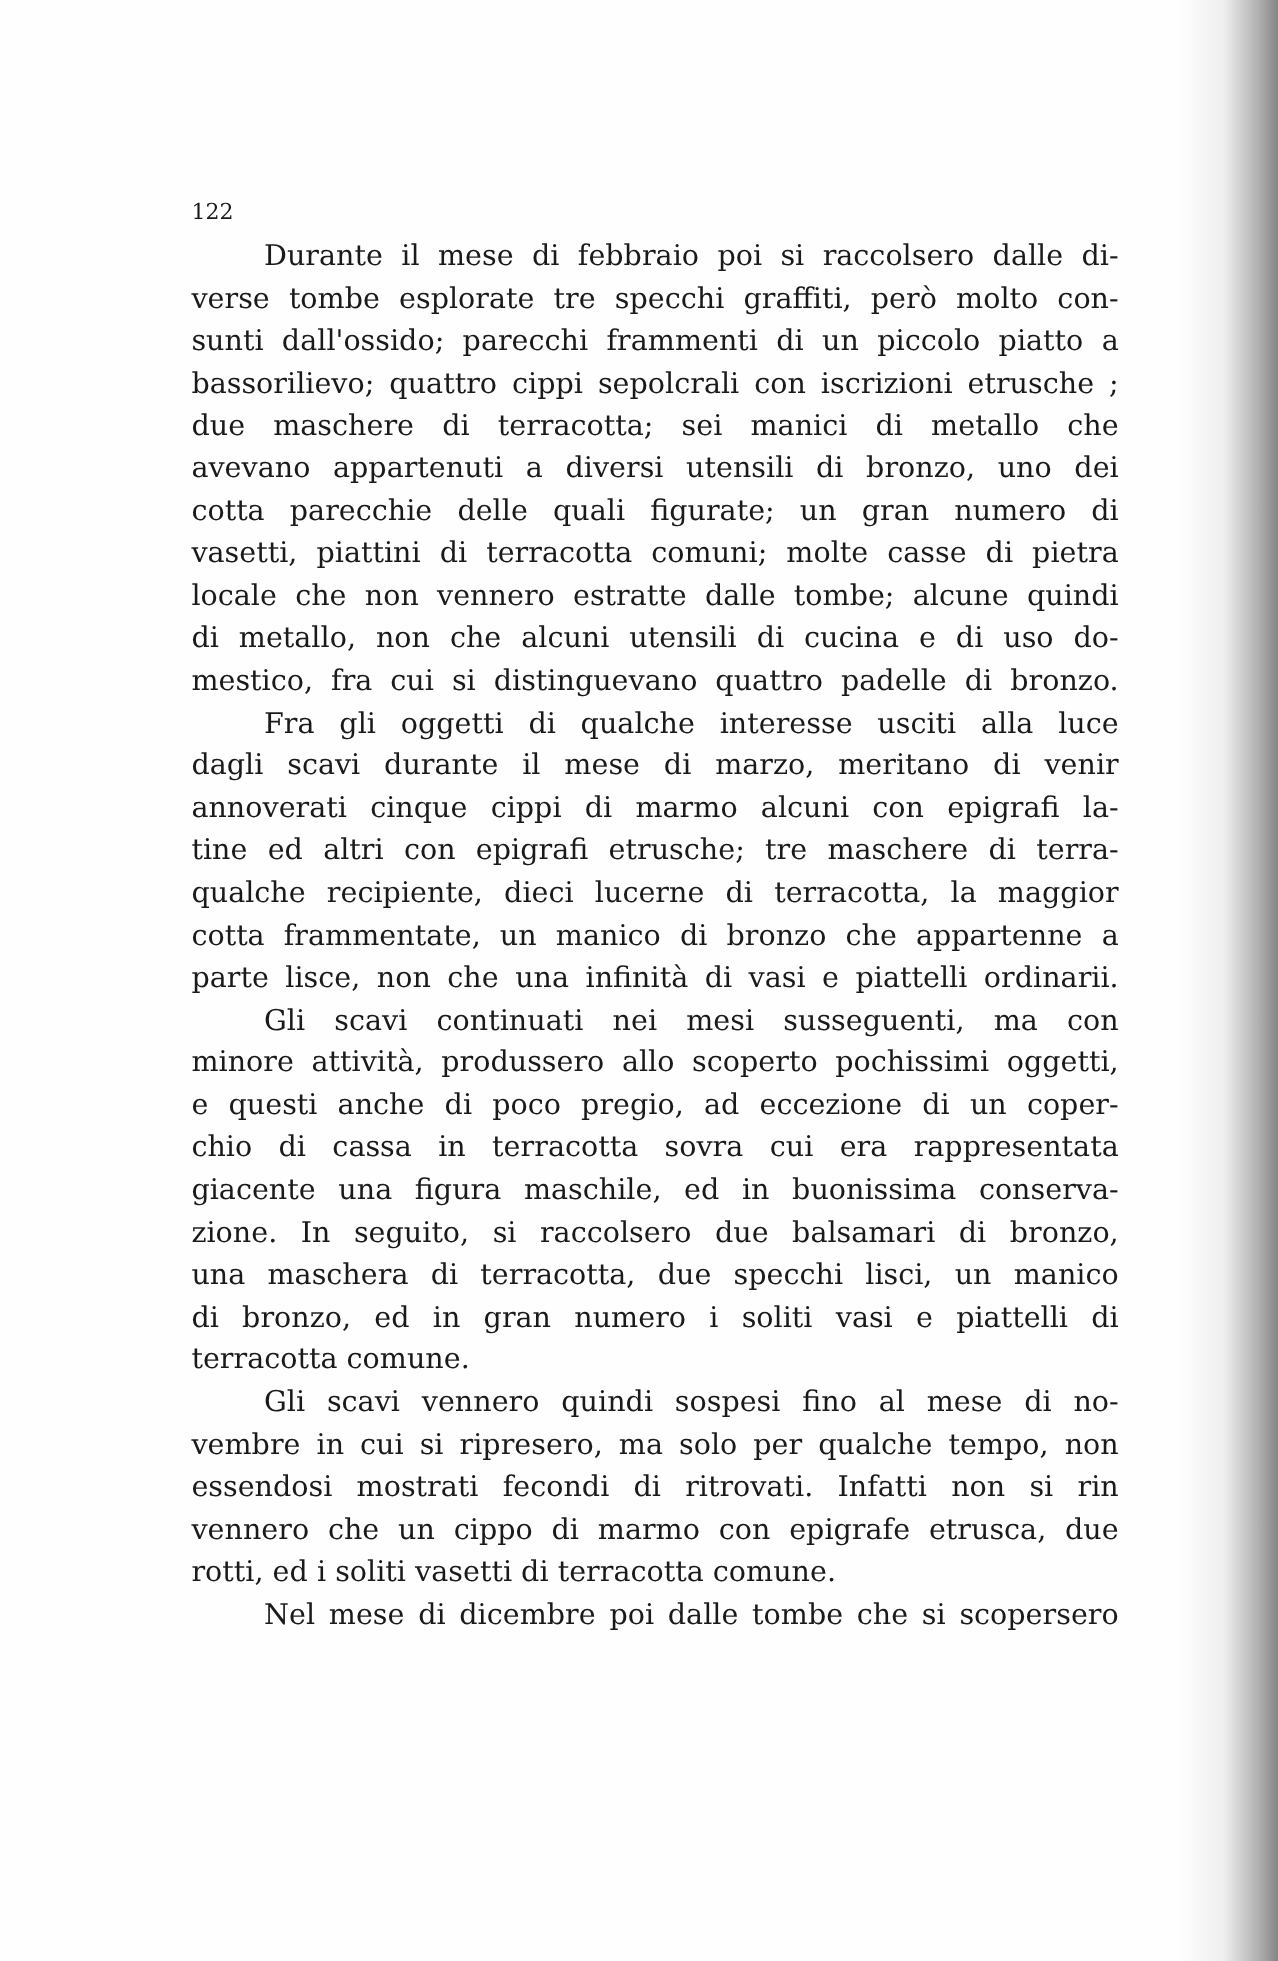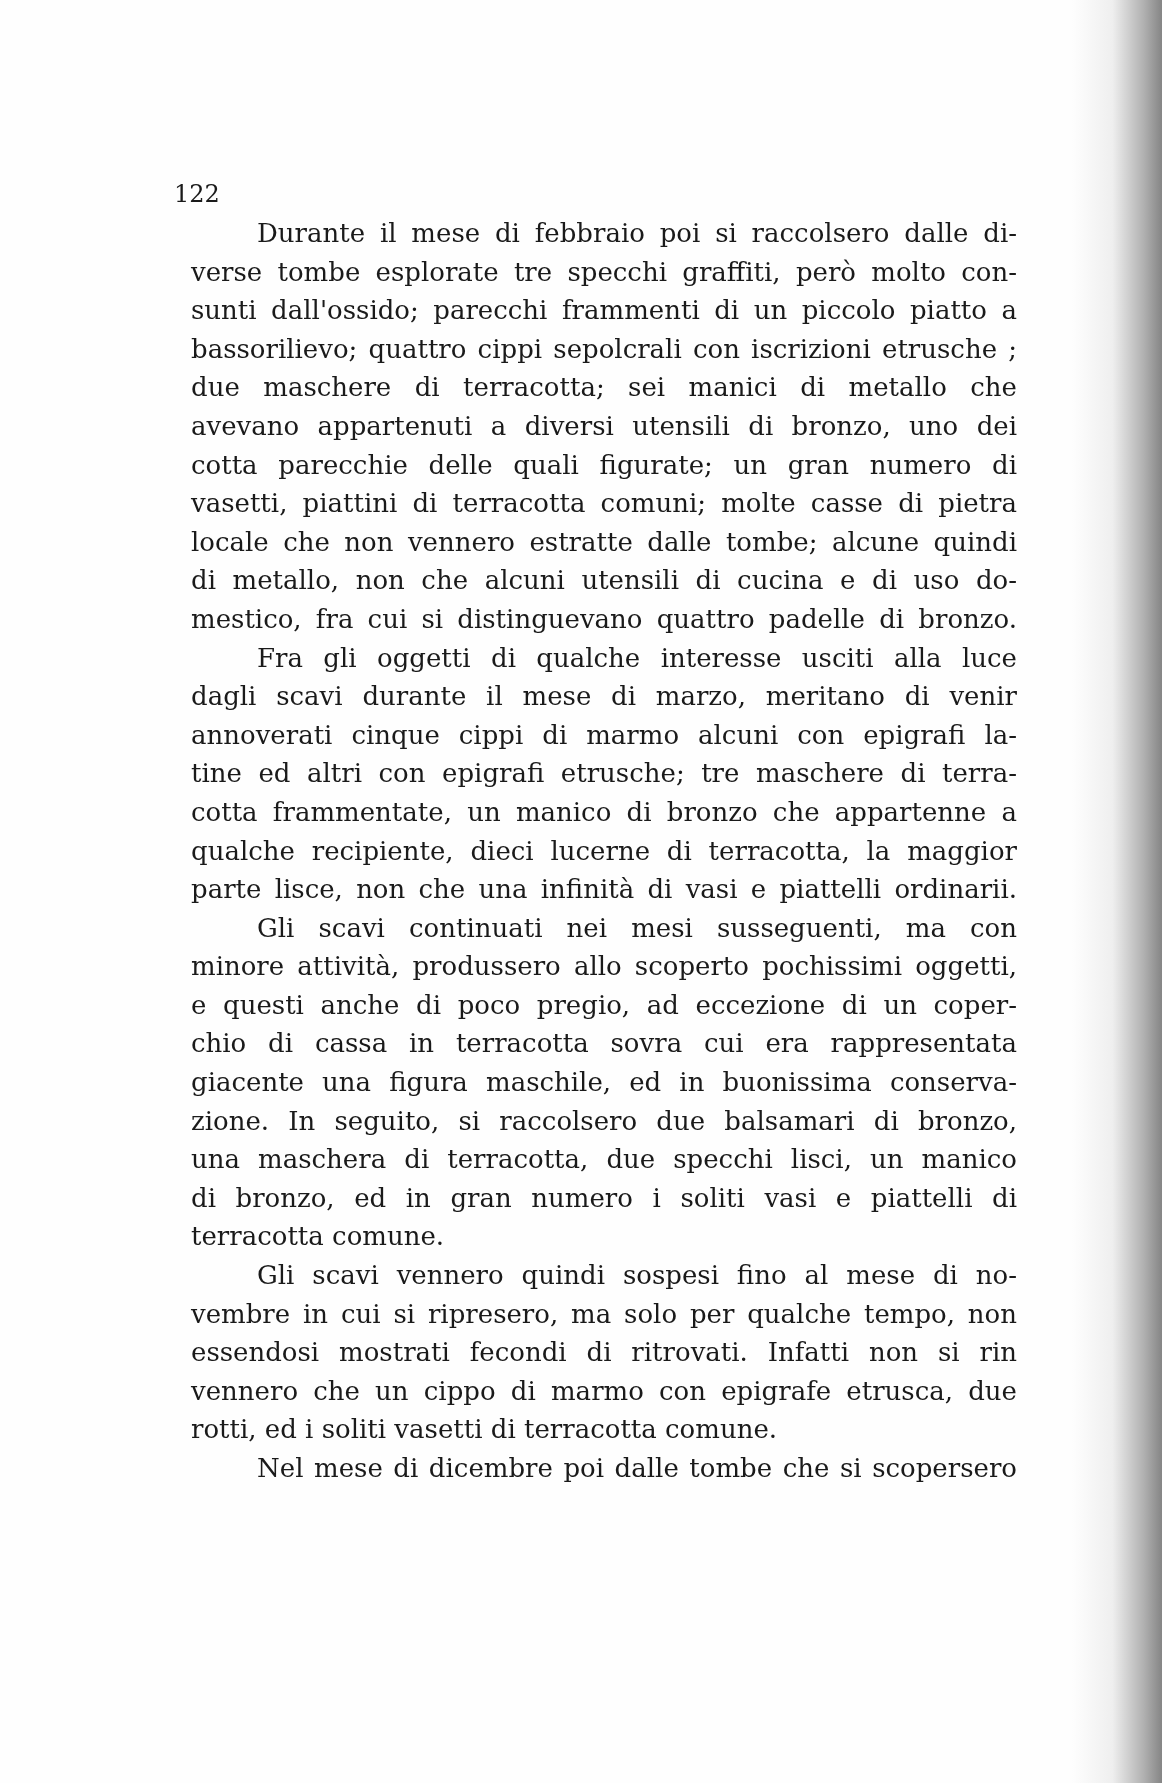--- a/index.html
+++ b/index.html
@@ -14,32 +14,31 @@
     position: absolute; left: 0; top: 0; width: 1162px; height: 1783px;
     background: #fefefe;
   }
   .edge-shadow {
     position: absolute; top: 0; right: 0; width: 90px; height: 1783px;
     background: linear-gradient(to right, rgba(255,255,255,0) 0%, rgba(210,210,210,0.35) 45%, rgba(150,150,150,0.75) 80%, rgba(120,120,120,0.9) 100%);
     pointer-events: none;
   }
   .page-number {
     position: absolute; left: 174px; top: 180px;
-    font-size: 24px; letter-spacing: 0px;
+    font-size: 20px; letter-spacing: 0px;
   }
   .text-block {
     position: absolute; left: 174px; top: 214px; width: 843px;
   }
   .line {
     height: 38.6px; line-height: 38.6px;
     font-size: 26px;
     white-space: nowrap;
     text-align: justify; text-align-last: justify;
     transform-origin: left center;
-    margin-left: 17px;
   }
   .line.indent { padding-left: 66px; }
   .line.last { text-align-last: left; }
 </style>
 </head>
 <body>
 
 <div class="page">
   <div class="page-number">122</div>
 
@@ -57,22 +56,22 @@
       <div class="line">locale che non vennero estratte dalle tombe; alcune quindi</div>
       <div class="line">di metallo, non che alcuni utensili di cucina e di uso do-</div>
       <div class="line">mestico, fra cui si distinguevano quattro padelle di bronzo.</div>
     </div>
 
     <div>
       <div class="line indent">Fra gli oggetti di qualche interesse usciti alla luce</div>
       <div class="line">dagli scavi durante il mese di marzo, meritano di venir</div>
       <div class="line">annoverati cinque cippi di marmo alcuni con epigrafi la-</div>
       <div class="line">tine ed altri con epigrafi etrusche; tre maschere di terra-</div>
+      <div class="line">qualche recipiente, dieci lucerne di terracotta, la maggior</div>
       <div class="line">cotta frammentate, un manico di bronzo che appartenne a</div>
-      <div class="line">qualche recipiente, dieci lucerne di terracotta, la maggior</div>
       <div class="line">parte lisce, non che una infinità di vasi e piattelli ordinarii.</div>
     </div>
 
     <div>
       <div class="line indent">Gli scavi continuati nei mesi susseguenti, ma con</div>
       <div class="line">minore attività, produssero allo scoperto pochissimi oggetti,</div>
       <div class="line">e questi anche di poco pregio, ad eccezione di un coper-</div>
       <div class="line">chio di cassa in terracotta sovra cui era rappresentata</div>
       <div class="line">giacente una figura maschile, ed in buonissima conserva-</div>
       <div class="line">zione. In seguito, si raccolsero due balsamari di bronzo,</div>

